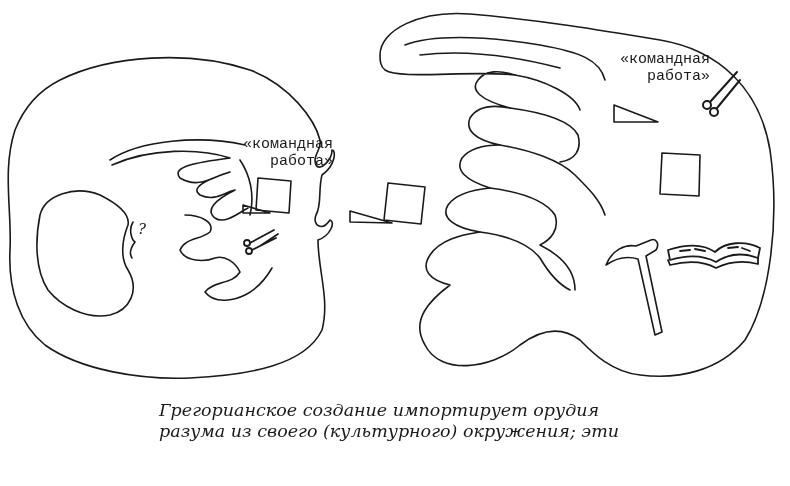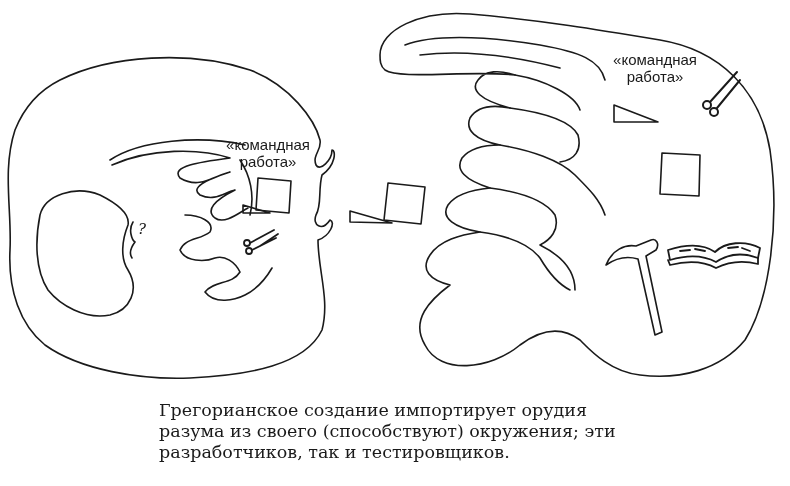--- a/index.html
+++ b/index.html
@@ -1,22 +1,22 @@
 <!DOCTYPE html>
 <html><head>
 <meta charset="utf-8">
 <style>
   html, body { margin:0; padding:0; background:#ffffff; }
   body { width:790px; height:486px; position:relative; overflow:hidden; font-family:"DejaVu Serif", serif; color:#1a1a1a; }
   svg.art { position:absolute; left:0; top:0; width:790px; height:486px; }
-  .label { position:absolute; font-family:Liberation Sans, sans-serif; font-size:15px; line-height:17px; text-align:center; color:#1a1a1a; }
+  .label { position:absolute; font-family:Liberation Mono, monospace; font-size:15px; line-height:17px; text-align:right; color:#1a1a1a; }
   #label-left { left:203px; top:136px; width:130px; }
   #label-right { left:600px; top:51px; width:110px; }
   #caption { position:absolute; left:159px; top:400px; width:480px; font-family:"DejaVu Serif", serif; font-size:17.5px; line-height:21px; color:#1a1a1a; }
-  #caption div { white-space:nowrap; }
+  #caption div { white-space:nowrap;font-style:italic; }
   .q { position:absolute; left:138px; top:220px; font-family:"DejaVu Serif", serif; font-size:15px; font-style:italic; }
 </style>
 </head>
 <body>
 
 <svg class="art" viewBox="0 0 790 486" fill="none" stroke="#1a1a1a" stroke-width="1.6" stroke-linecap="round" stroke-linejoin="round">
 
   <path d="M60,80 C110,55 190,50 250,70 C290,85 315,120 320,140 C322,150 312,155 316,165 C320,172 332,160 332,150 C336,150 336,165 322,175 C318,190 322,205 316,215 C312,225 322,232 330,220 C336,222 330,236 318,240 C318,270 330,300 322,330 C305,365 250,375 190,378 C140,380 80,370 45,345 C20,325 8,290 10,250 C12,210 2,170 15,130 C25,105 40,90 60,80 Z"></path>
 
   <path d="M40,215 C45,195 75,185 100,195 C120,205 130,215 128,225 C122,240 120,258 128,270 C140,290 130,310 110,315 C85,320 60,305 48,290 C35,270 35,240 40,215 Z"></path>
@@ -76,15 +76,14 @@
   <div>работа»</div>
 </div>
 
 <div class="label" id="label-right">
   <div>«командная</div>
   <div>работа»</div>
 </div>
 
 <div id="caption">
   <div>Грегорианское создание импортирует орудия</div>
-  <div>разума из своего (способствуют) окружения; эти</div>
-  <div>разработчиков, так и тестировщиков.</div>
+  <div>разума из своего (культурного) окружения; эти</div>
 </div>
 
 </body></html>

